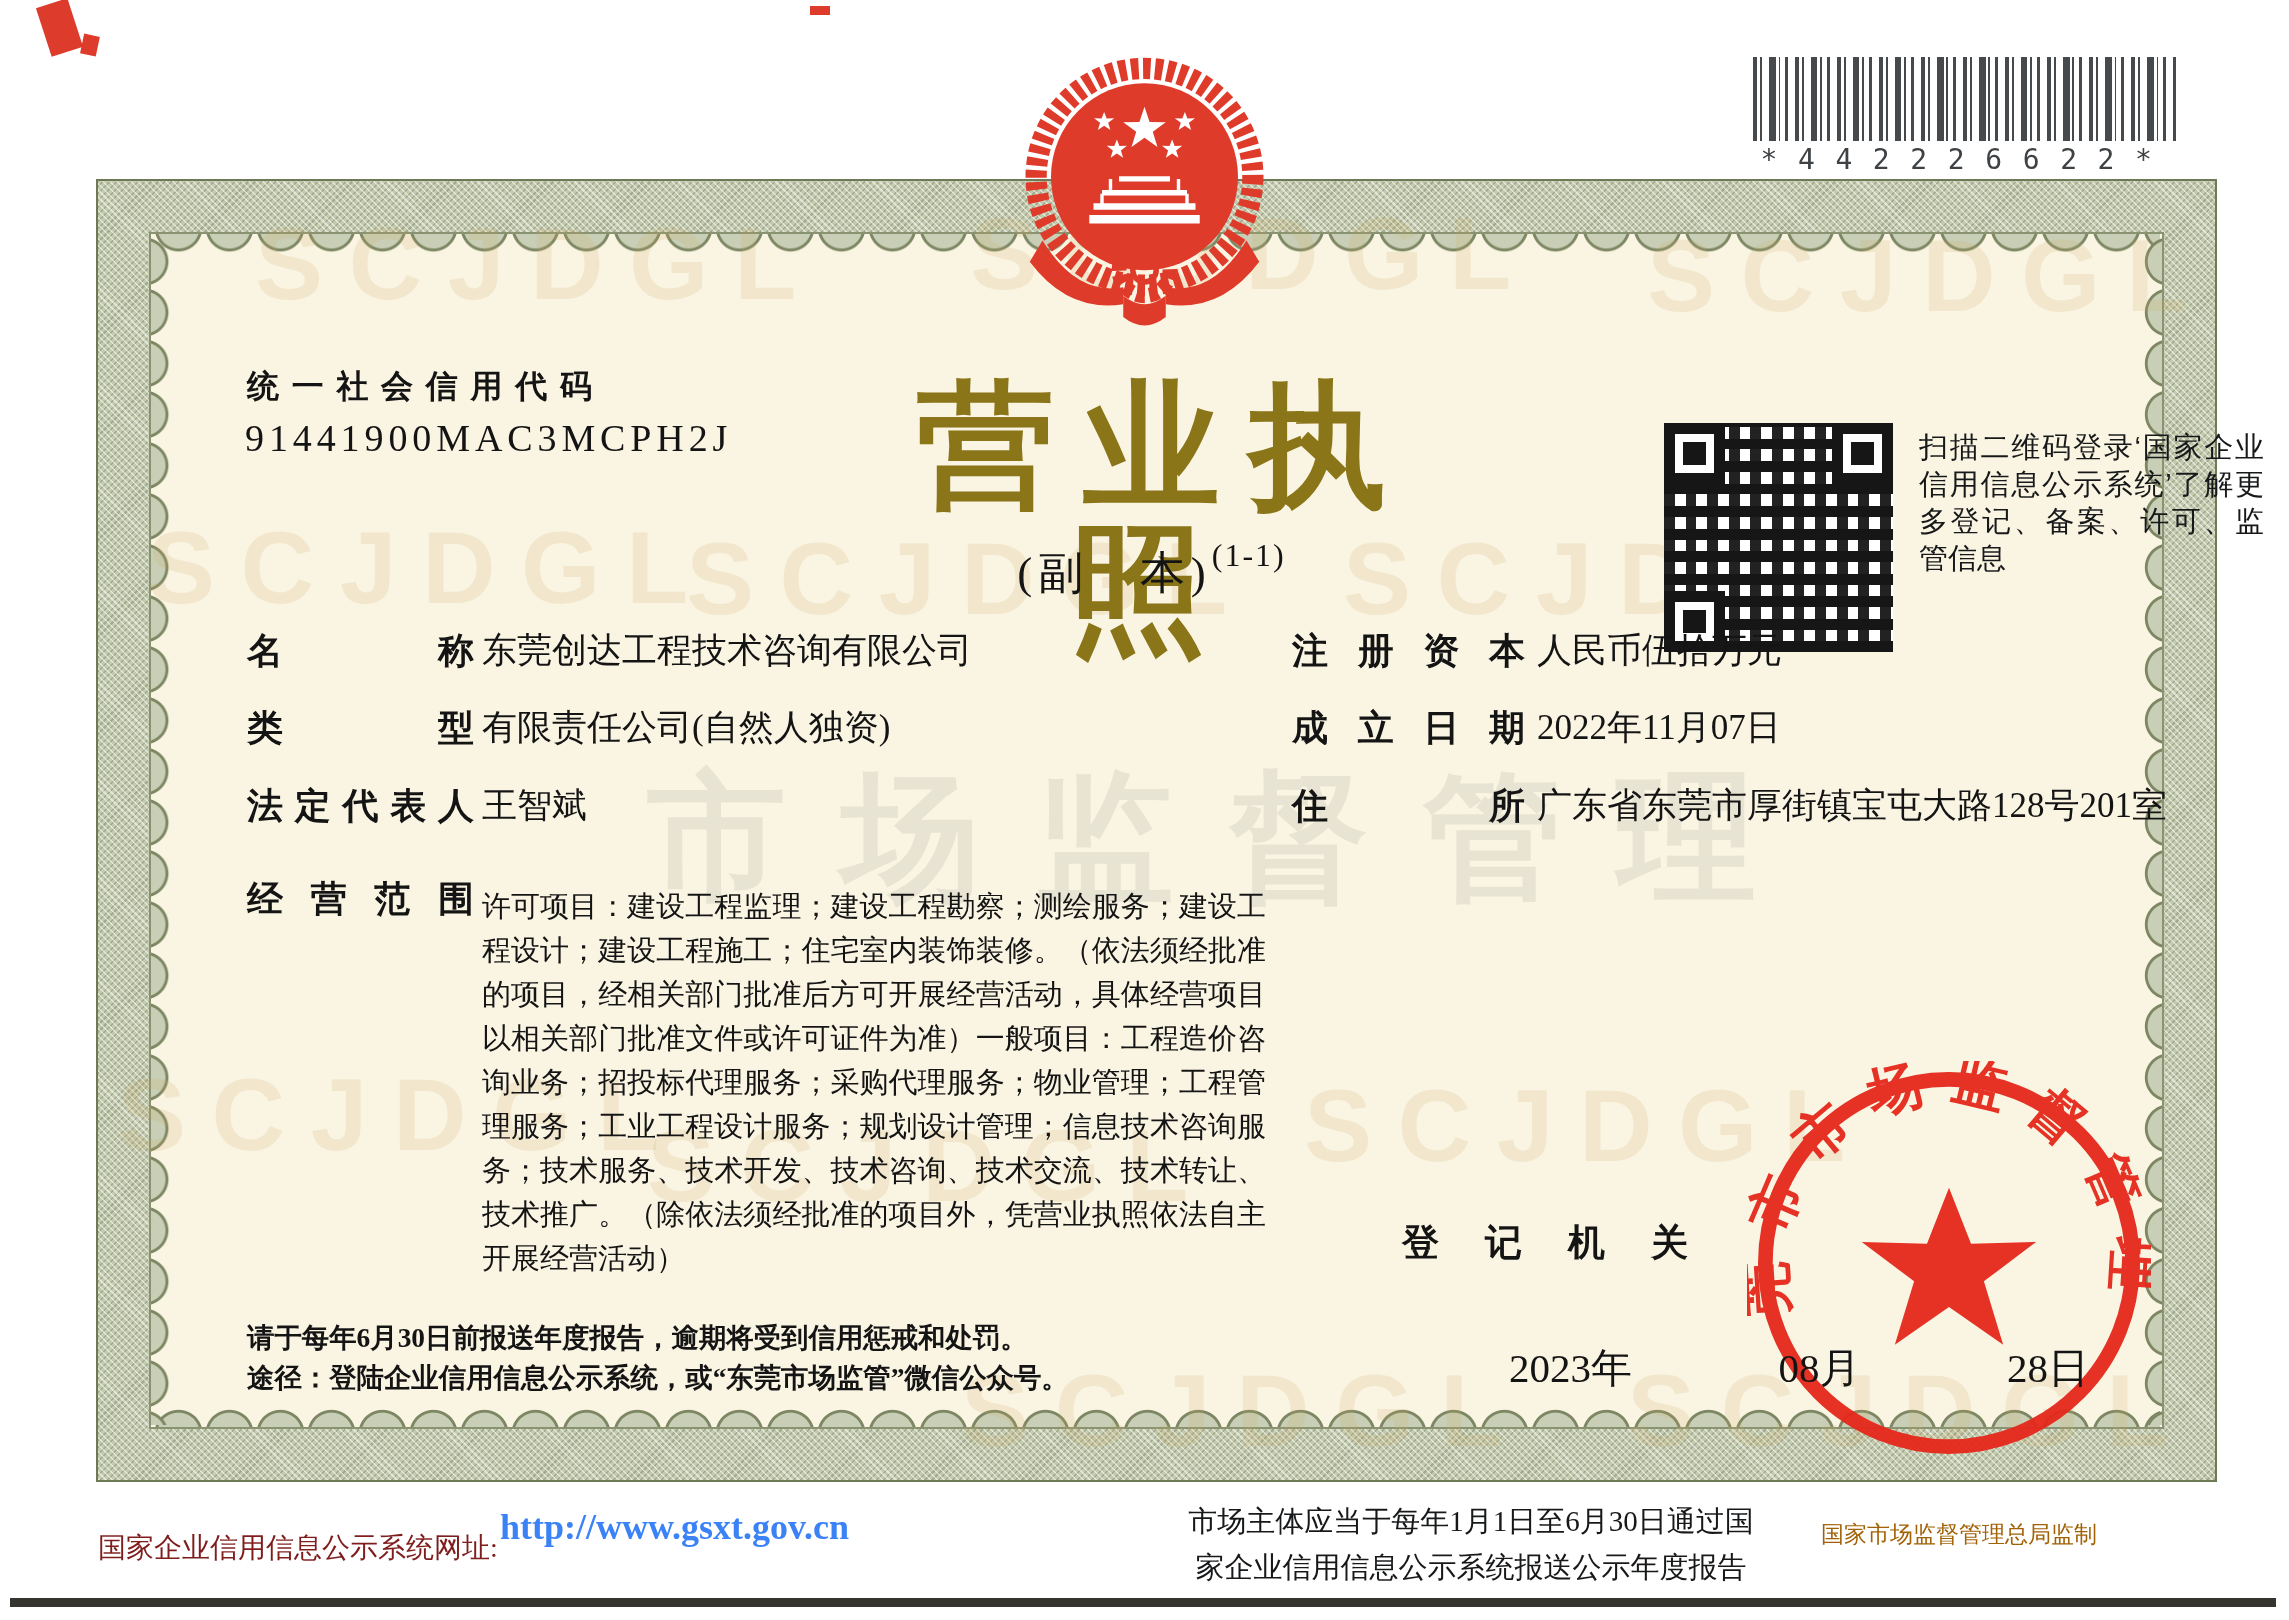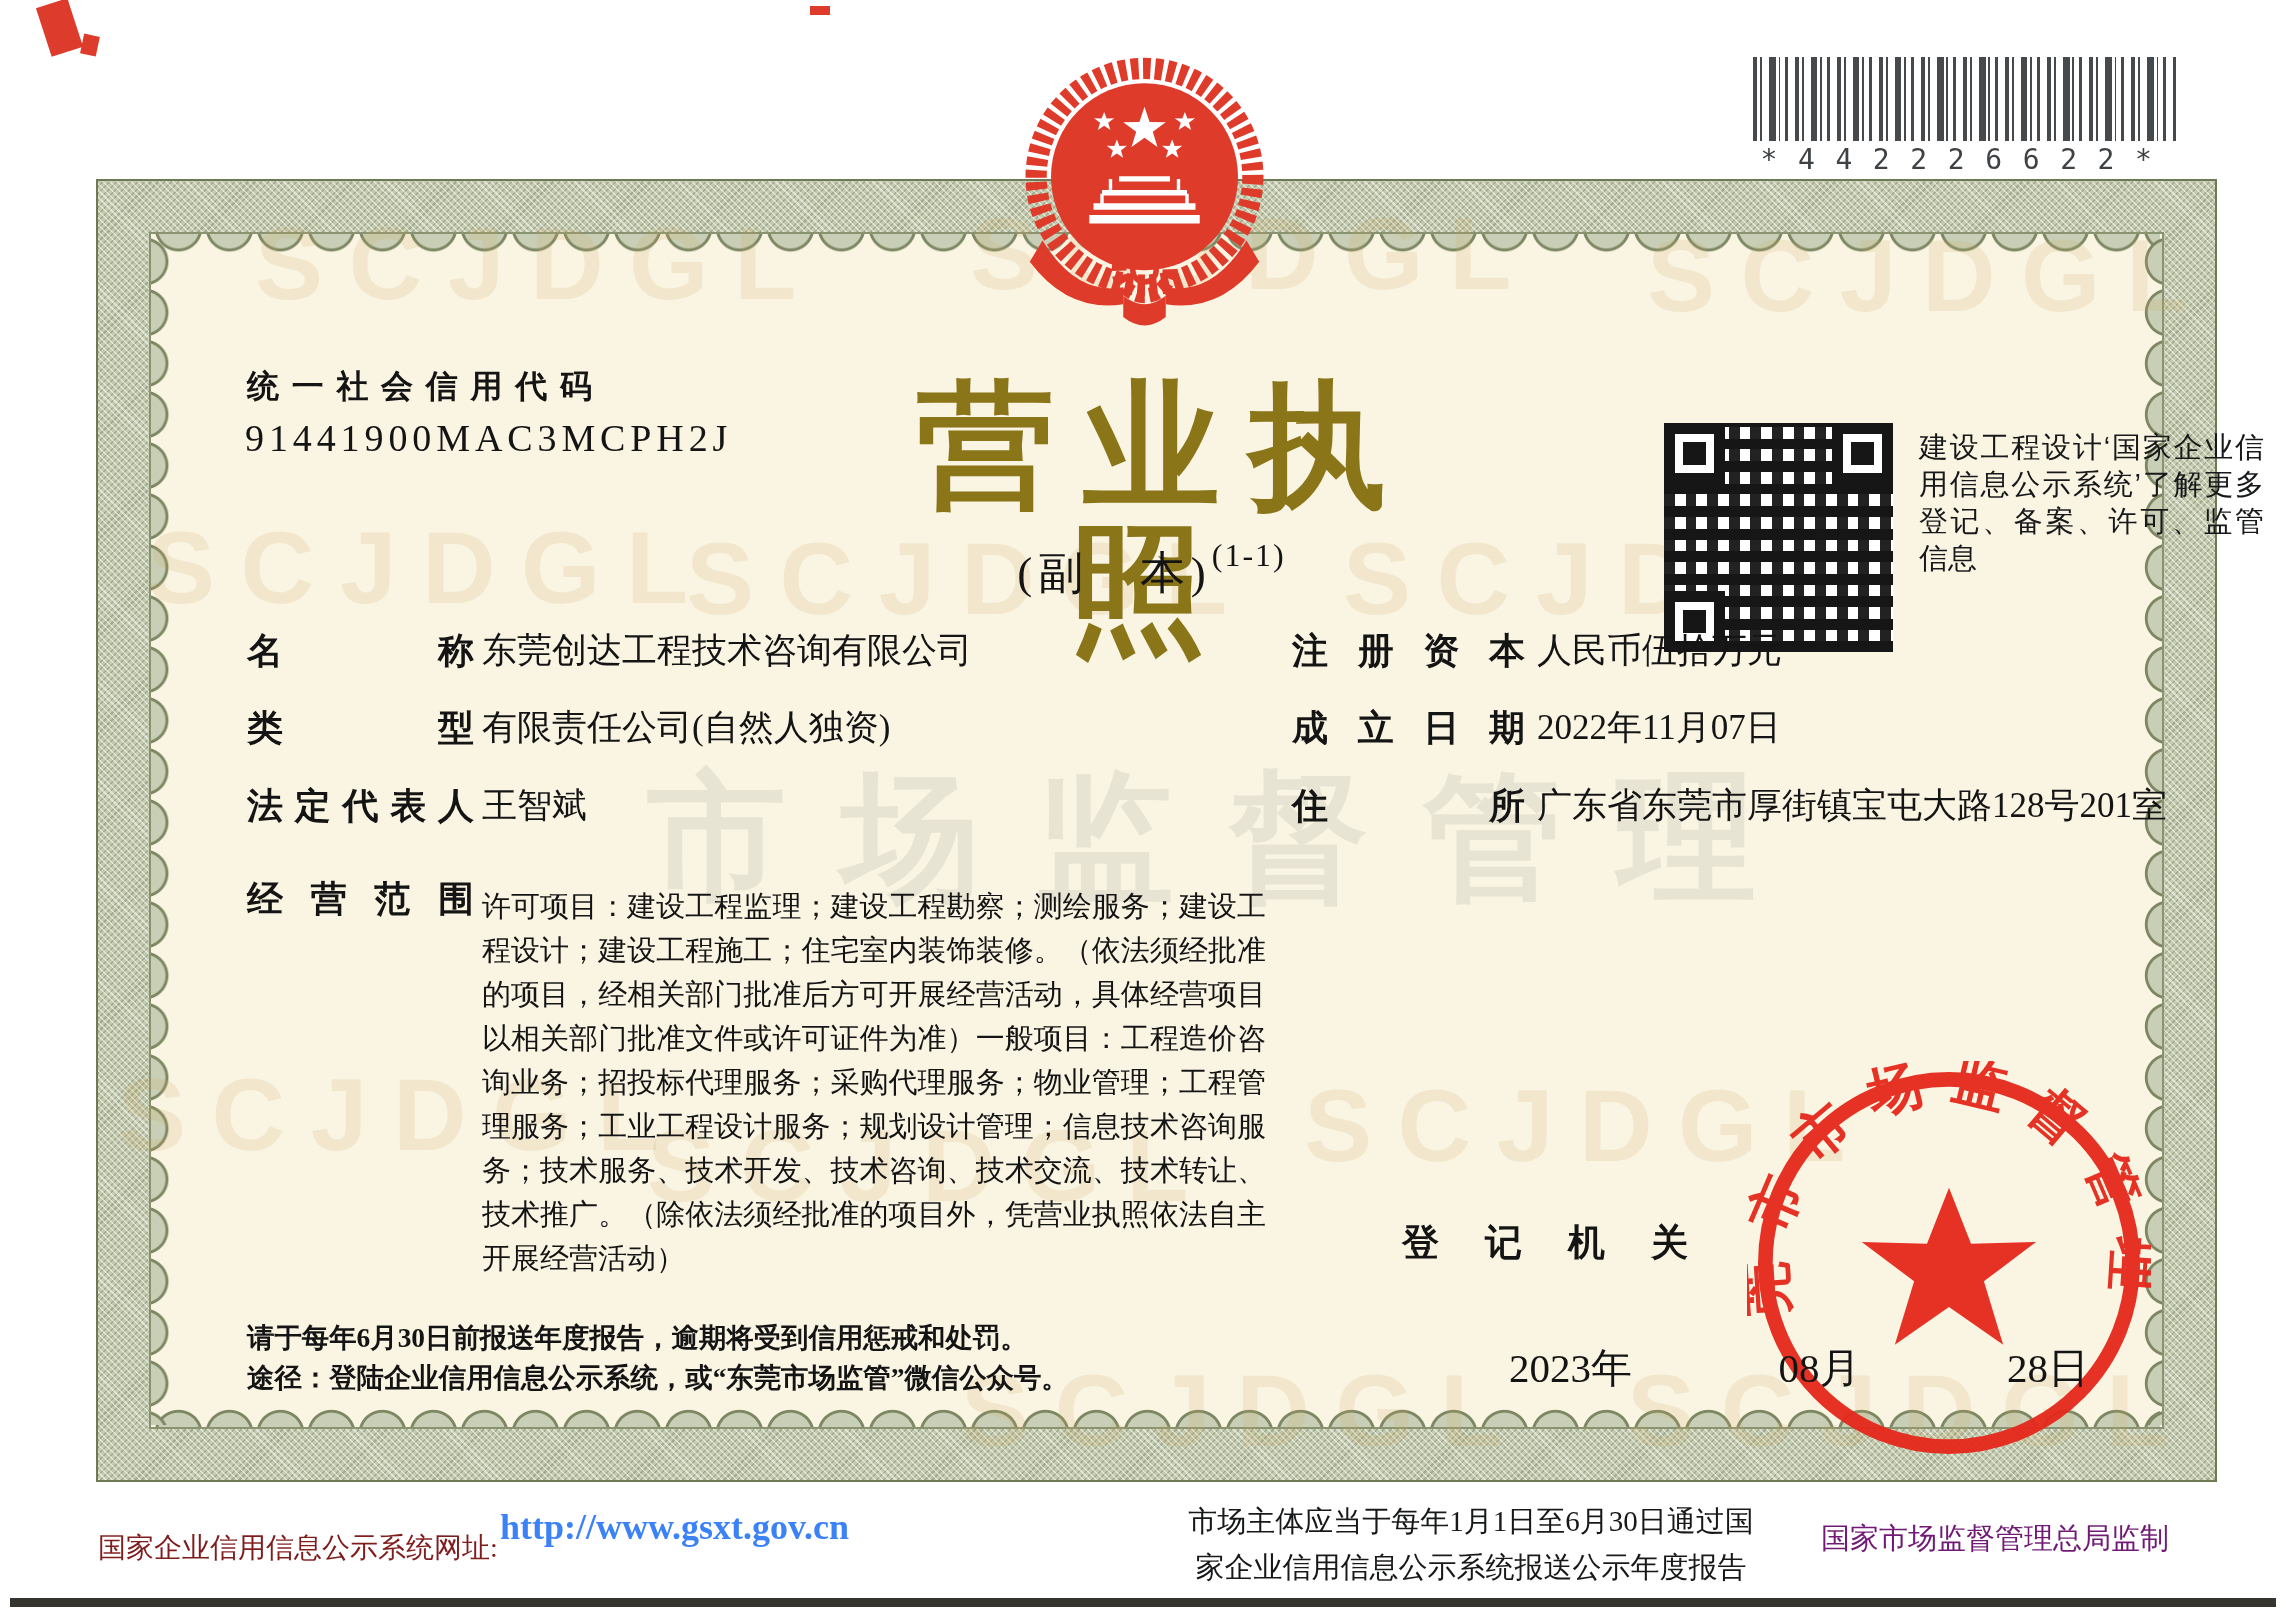--- a/index.html
+++ b/index.html
@@ -82,21 +82,21 @@
     text-align:justify;text-align-last:justify;}
   .seal{position:absolute;left:1747px;top:1061px;width:404px;height:404px;z-index:4;opacity:.95;}
   .date{position:absolute;left:1509px;top:1341px;width:580px;z-index:5;display:flex;
     justify-content:space-between;font-size:41px;}
   
   .notice{position:absolute;left:247px;top:1318px;z-index:3;font-size:27.4px;line-height:40px;font-weight:600;}
   .footer-site-label{position:absolute;left:98px;top:1529px;font-size:28px;color:#7f1d1d;}
   .footer-site-url{position:absolute;left:500px;top:1506px;font-size:36px;font-weight:bold;color:#3b82f6;}
   .footer-annual{position:absolute;left:1169px;top:1498px;width:604px;text-align:center;
     font-size:29px;line-height:46px;color:#17181a;}
-  .footer-producer{position:absolute;left:1821px;top:1519px;font-size:29px;color:#701a75;}
+  .footer-producer{position:absolute;left:1821px;top:1519px;font-size:23px;color:#a16207;}
   .scan-line{position:absolute;left:9.8px;top:1598px;width:2266px;height:8.8px;background:#35342f;}
 </style>
 </head>
 <body>
 
 <div class="page">
 
   <div class="cert">
     <div class="band"></div>
     <div class="band-inner"></div>
@@ -155,21 +155,21 @@
   <div class="title">营业执照</div>
   <div class="subtitle">
     <span>(副　本)</span><sup>(1-1)</sup>
   </div>
 
   <div class="qr">
     <div class="finder f-tl"></div>
     <div class="finder f-tr"></div>
     <div class="finder f-bl"></div>
   </div>
-  <div class="qr-caption">建设工程设计‘国家企业信用信息公示系统’了解更多登记、备案、许可、监管信息</div>
+  <div class="qr-caption">扫描二维码登录‘国家企业信用信息公示系统’了解更多登记、备案、许可、监管信息</div>
 
   <div class="flabel lbl-c1 row1">名称</div>
   <div class="fvalue val-c1 row1">东莞创达工程技术咨询有限公司</div>
   <div class="flabel lbl-c1 row2">类型</div>
   <div class="fvalue val-c1 row2">有限责任公司(自然人独资)</div>
   <div class="flabel lbl-c1 row3">法定代表人</div>
   <div class="fvalue val-c1 row3">王智斌</div>
 
   <div class="flabel lbl-c2 row1">注册资本</div>
   <div class="fvalue val-c2 row1">人民币伍拾万元</div>

